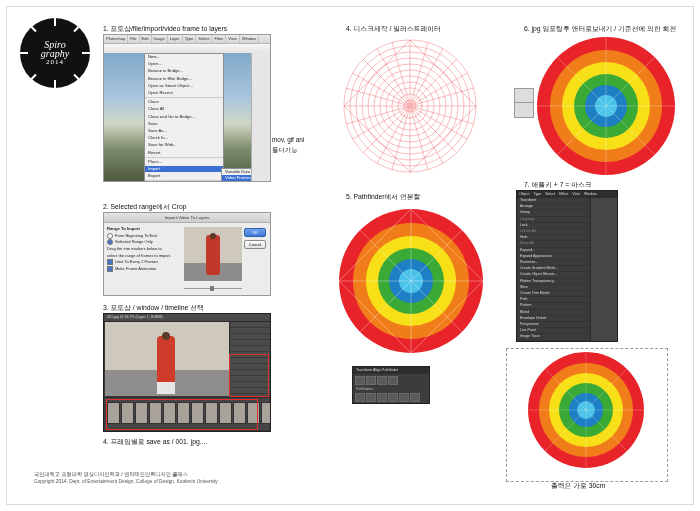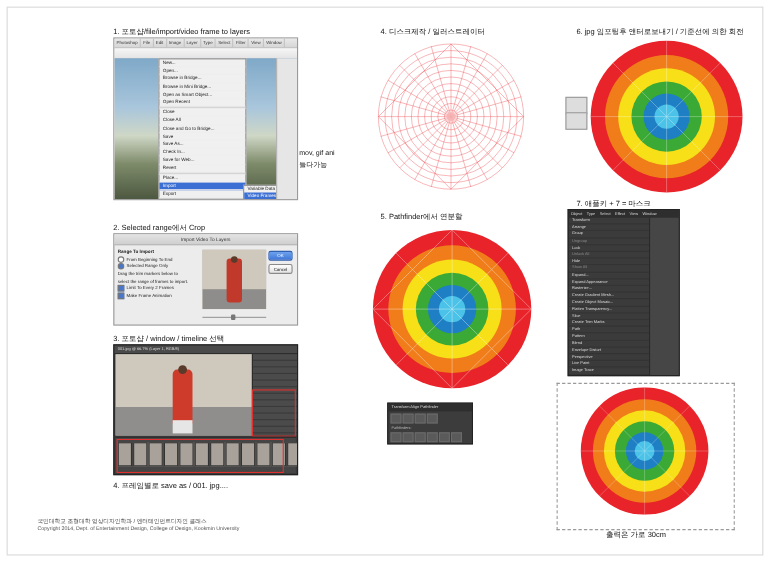--- a/index.html
+++ b/index.html
@@ -98,20 +98,35 @@
   .footer{position:absolute;left:34px;top:470px;font-size:5.2px;color:#444;line-height:8px;}
   .footer .ln1{font-size:5.2px;}
   .footer .ln2{font-size:4.8px;color:#555;}
 </style>
 </head>
 <body>
 
 <div id="page">
   <div class="frame"></div>
 
+  <div class="logo">
+    <div class="lt">
+      <span class="l1">Spiro</span>
+      <span class="l2">graphy</span>
+      <span class="l3">2014</span>
+    </div>
+    <div class="tick" style="left:34px;top:0;width:2px;height:8px;"></div>
+    <div class="tick" style="left:34px;bottom:0;width:2px;height:8px;"></div>
+    <div class="tick" style="top:34px;left:0;width:8px;height:2px;"></div>
+    <div class="tick" style="top:34px;right:0;width:8px;height:2px;"></div>
+    <div class="tick" style="left:10px;top:10px;width:7px;height:2px;transform:rotate(45deg);"></div>
+    <div class="tick" style="right:10px;top:10px;width:7px;height:2px;transform:rotate(-45deg);"></div>
+    <div class="tick" style="left:10px;bottom:10px;width:7px;height:2px;transform:rotate(-45deg);"></div>
+    <div class="tick" style="right:10px;bottom:10px;width:7px;height:2px;transform:rotate(45deg);"></div>
+  </div>
 
   <div class="cap" style="left:103px;top:24px;">1. 포토샵/file/import/video frame to layers</div>
   <div class="ps1">
     <div class="tabbar">
       <i>Photoshop</i>
       <i>File</i>
       <i>Edit</i>
       <i>Image</i>
       <i>Layer</i>
       <i>Type</i>

